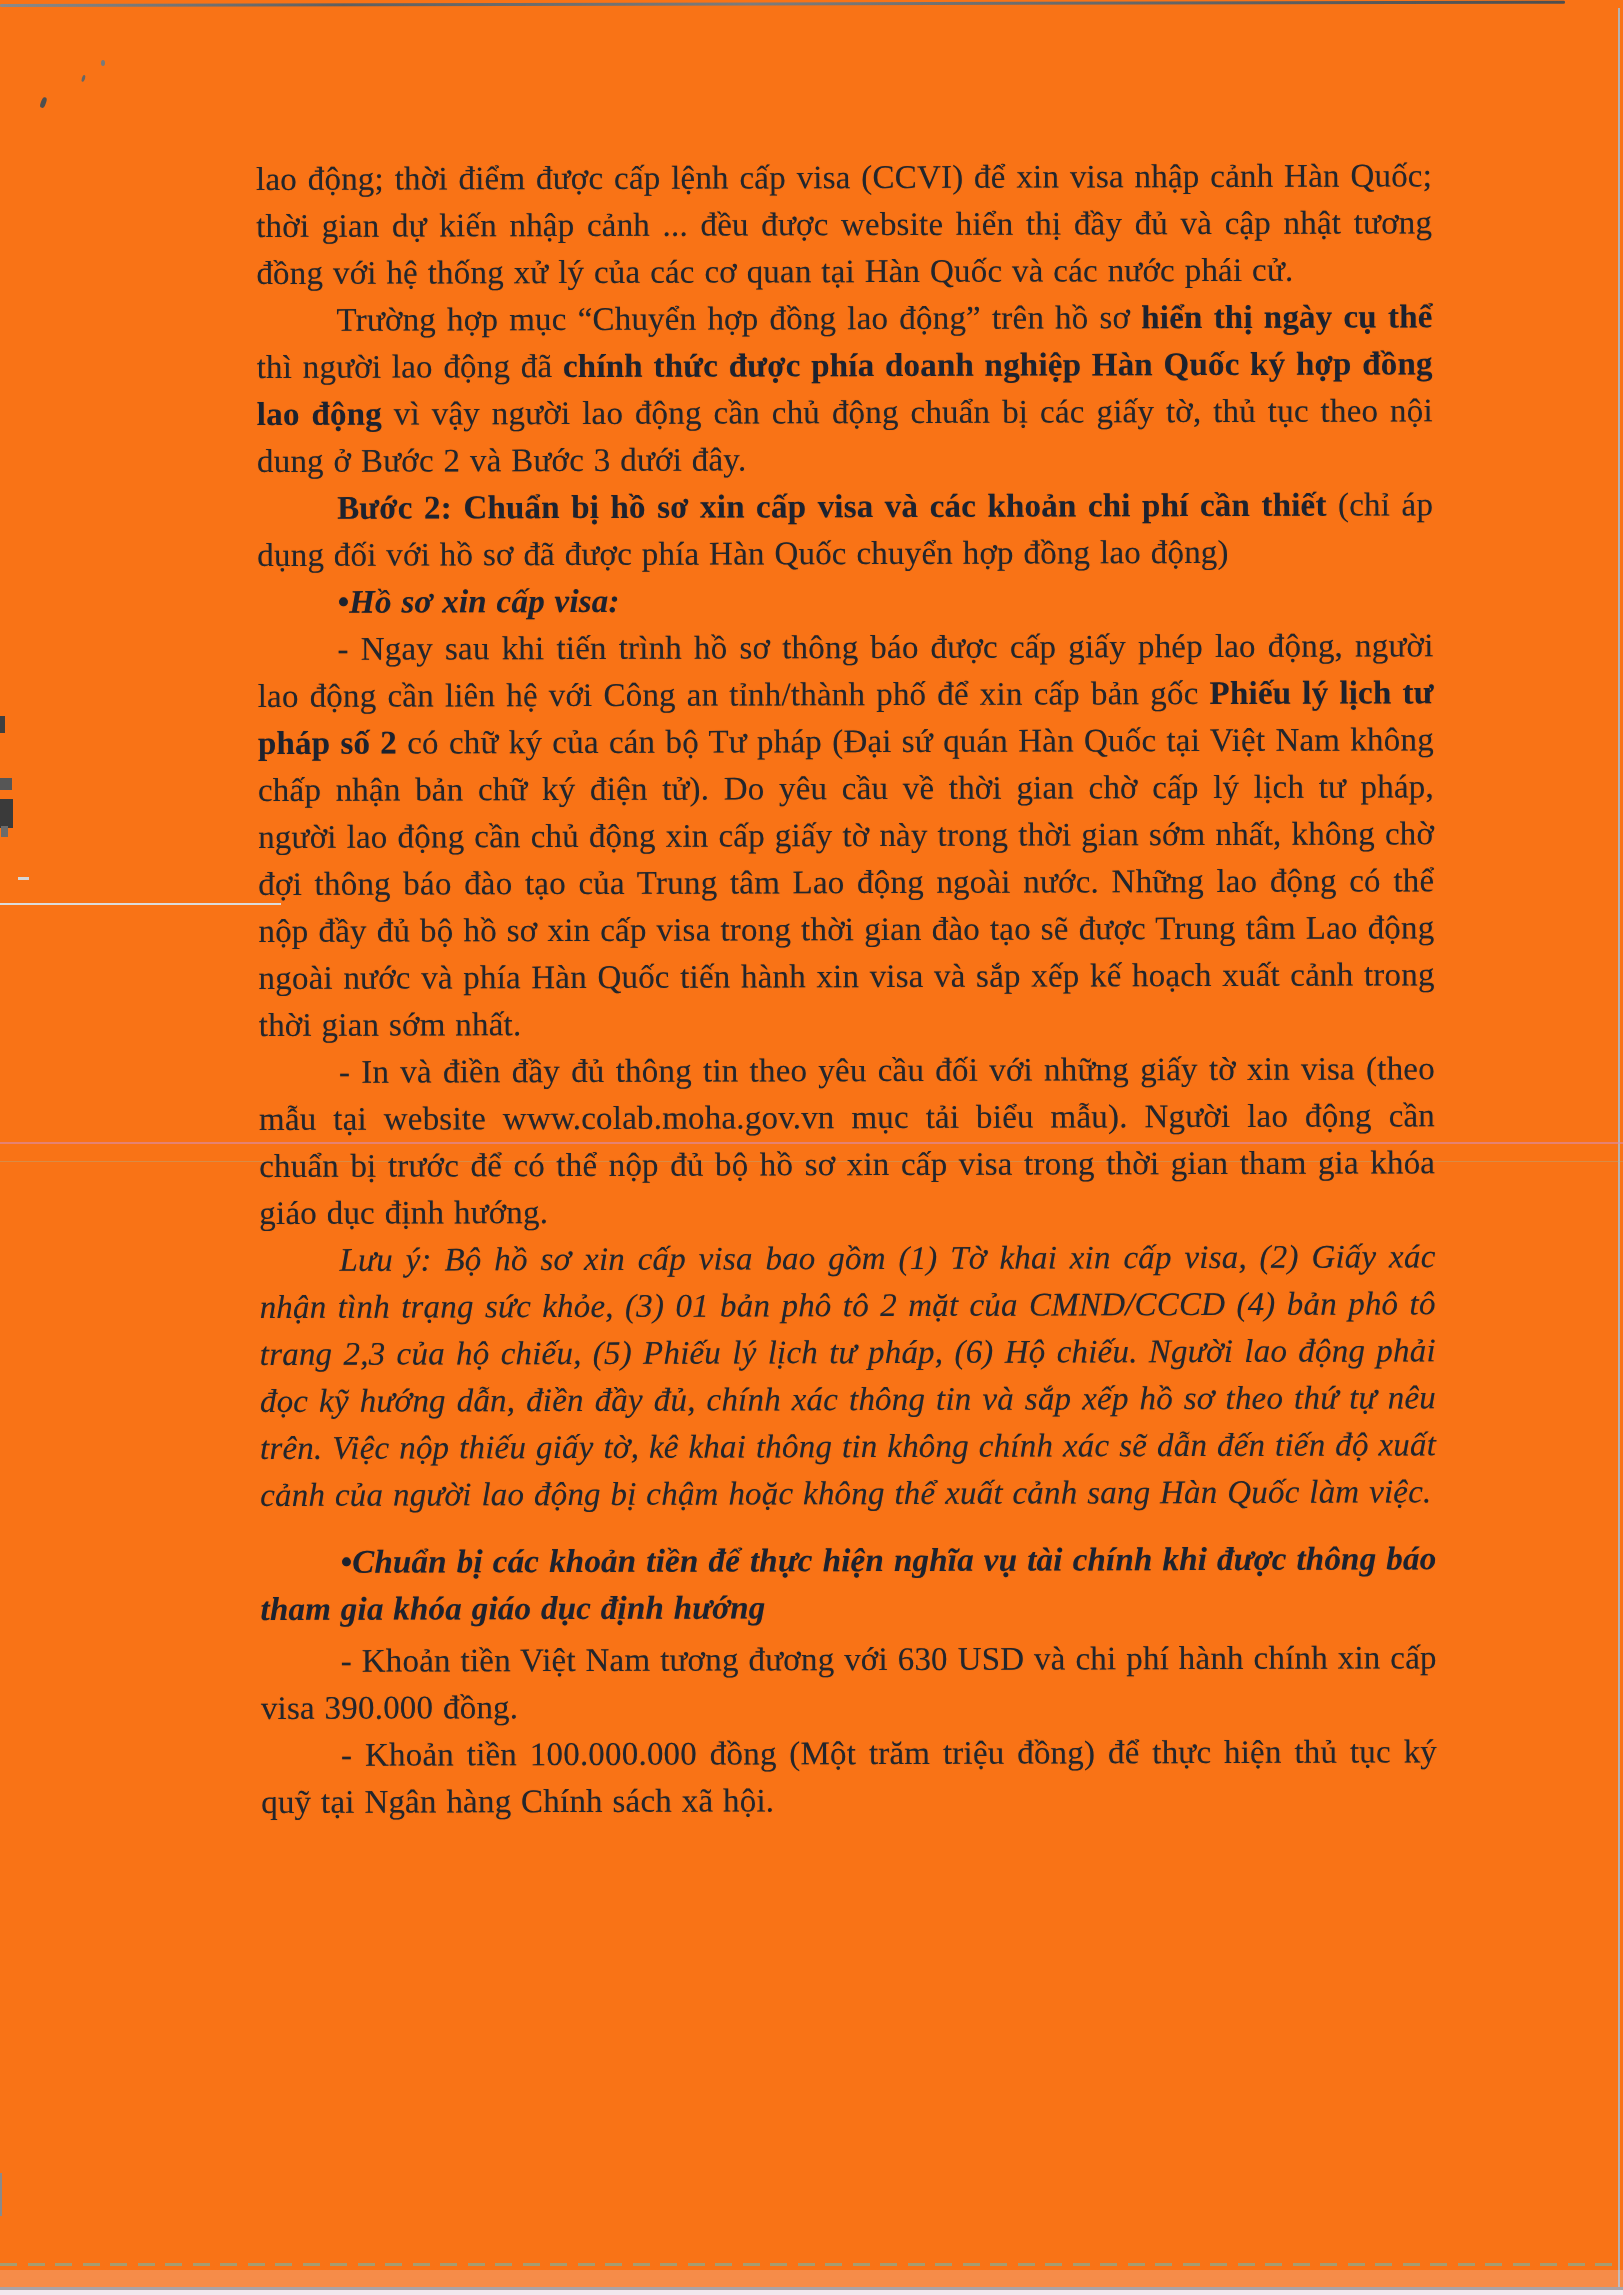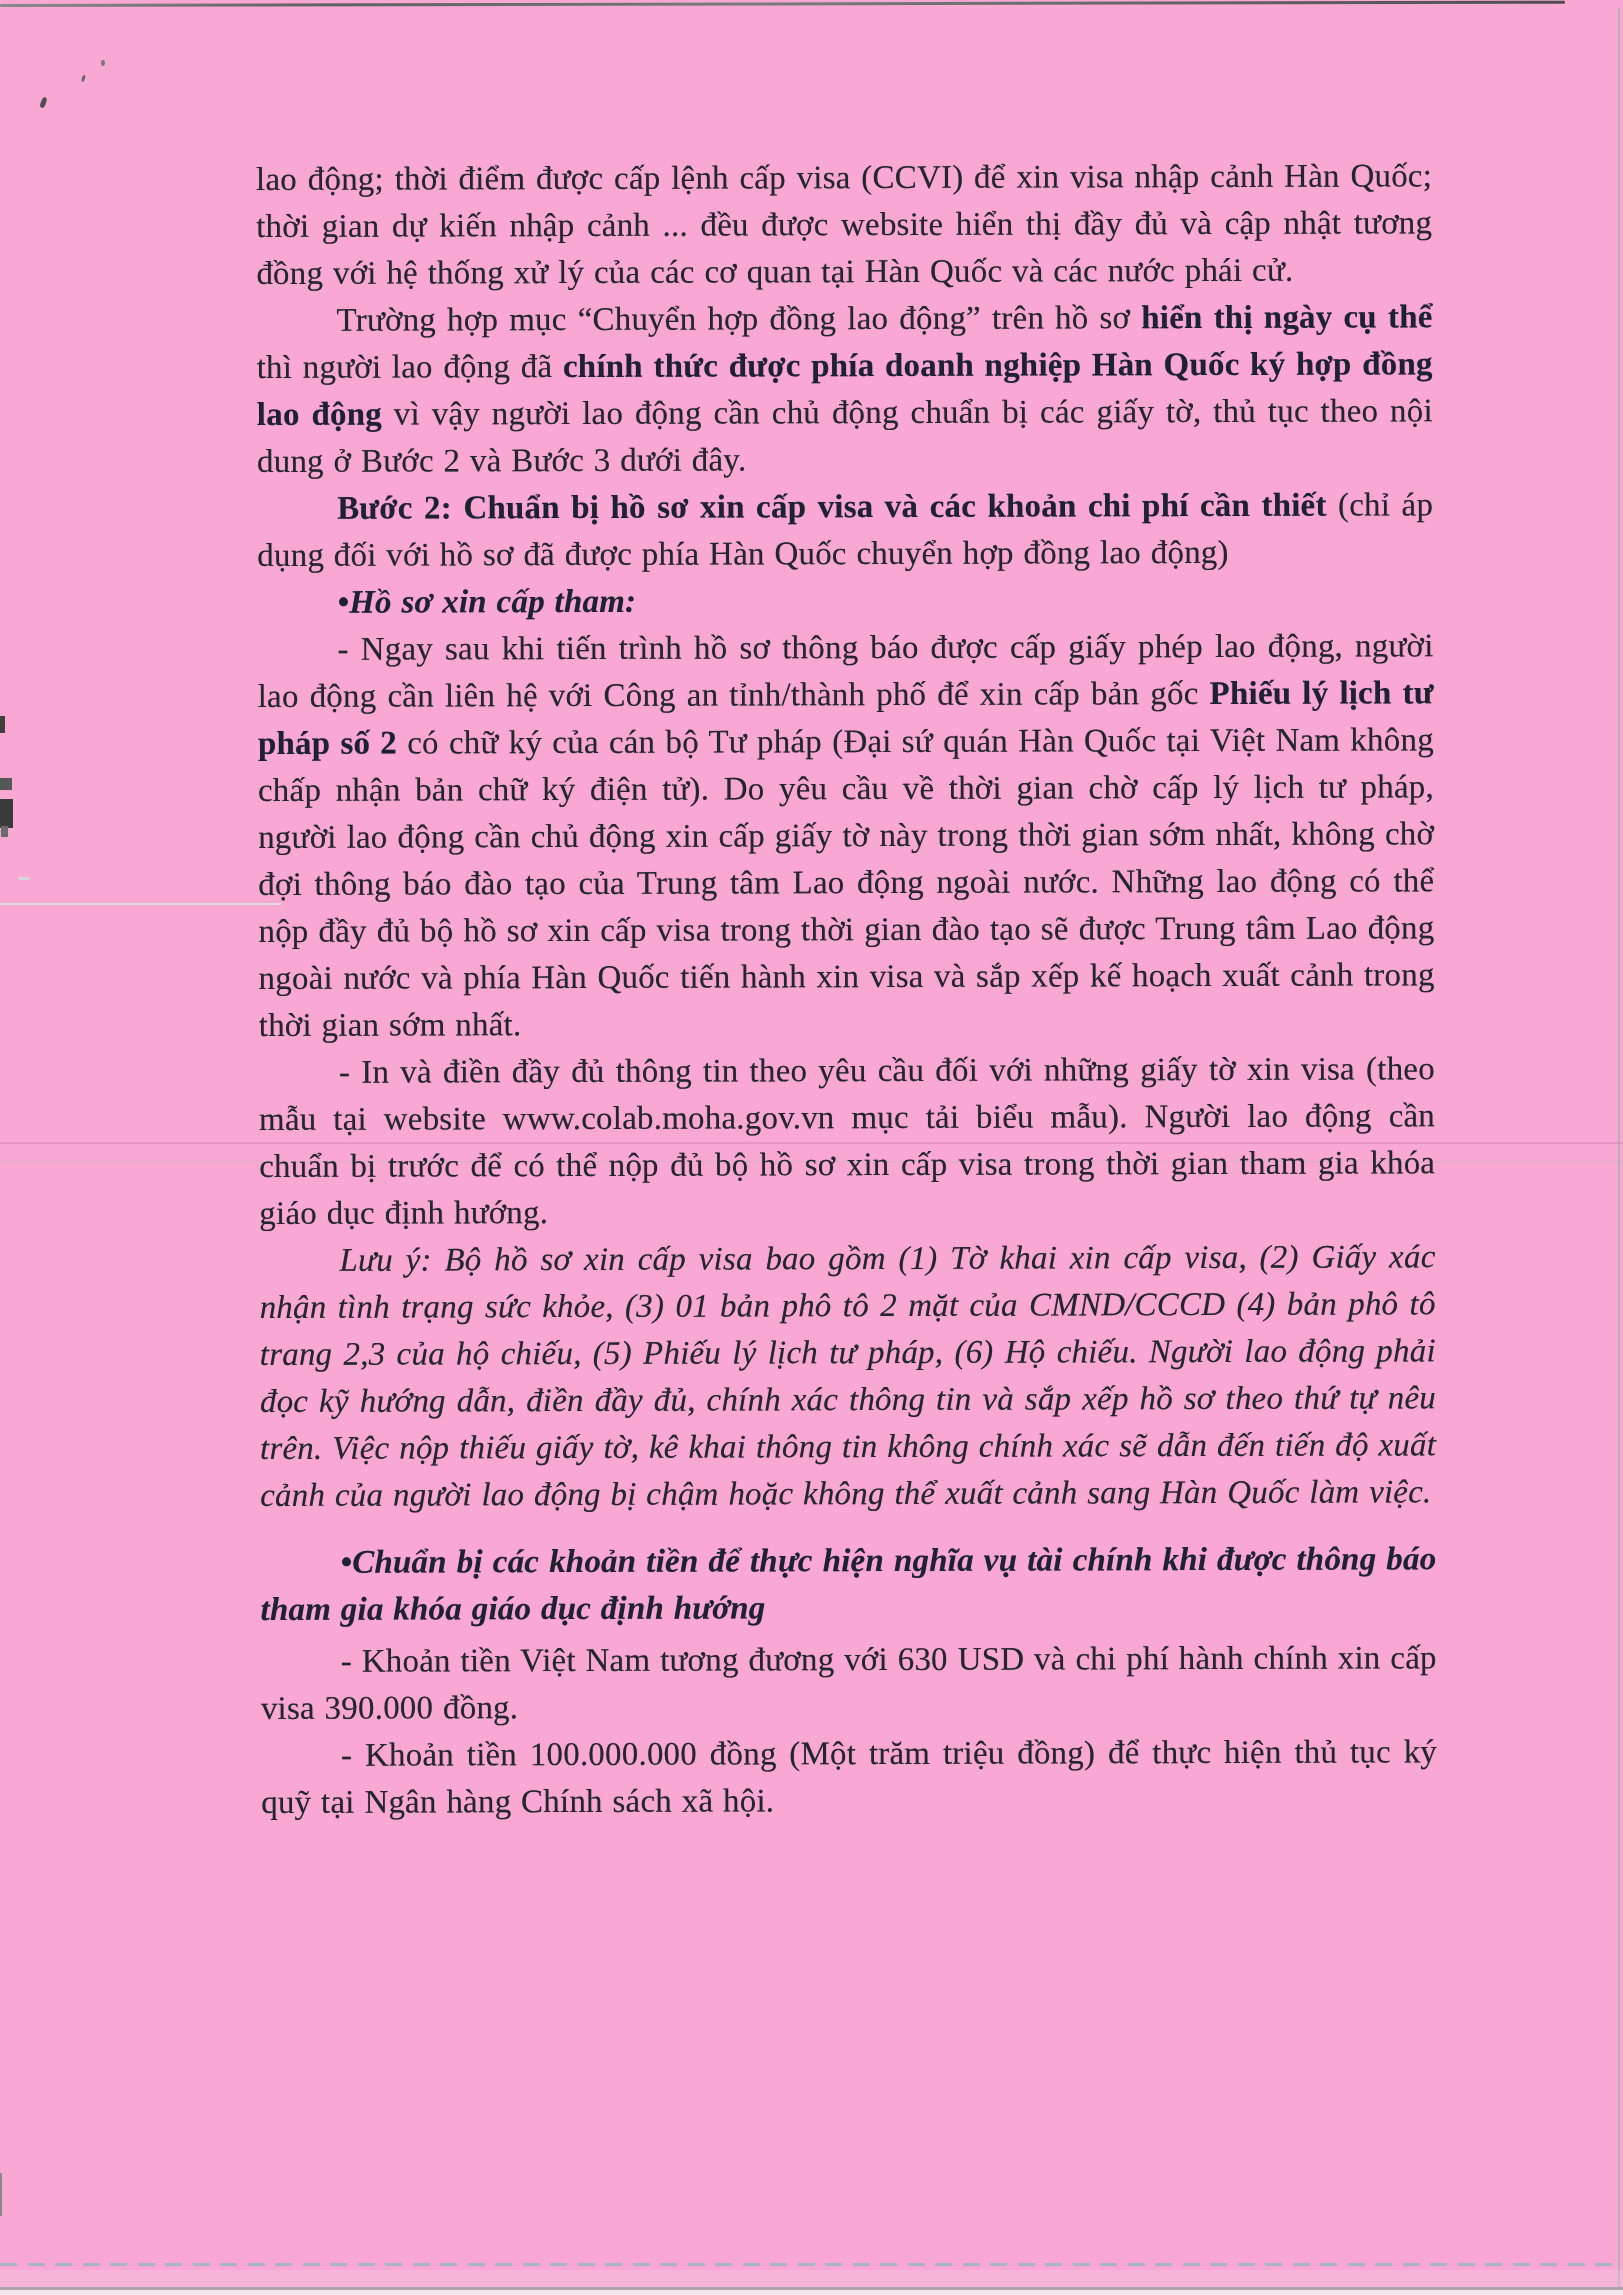--- a/index.html
+++ b/index.html
@@ -8,21 +8,21 @@
     width: 1624px;
     height: 2295px;
     background: #fcfcfb;
     position: relative;
     overflow: hidden;
     font-family: "Liberation Serif", "DejaVu Serif", serif;
   }
   .page {
     position: absolute;
     inset: 0;
-    background: #f9a8d4;
+    background: #f97316;
   }
   
   .textblock {
     position: absolute;
     left: 256px;
     top: 156px;
     width: 1176px;
     color: #23262c;
     font-size: 33px;
     line-height: 47px;
@@ -96,21 +96,21 @@
   <div class="artifact bottom-left-sliver"></div>
   <div class="artifact bottom-pink-band"></div>
   <div class="artifact teal-dashed-line"></div>
   <div class="artifact bottom-gray-line"></div>
   <div class="artifact bottom-strip"></div>
 
   <main class="textblock">
     <p class="p no-indent"><span class="run normal">lao động; thời điểm được cấp lệnh cấp visa (CCVI) để xin visa nhập cảnh Hàn Quốc; thời gian dự kiến nhập cảnh ... đều được website hiển thị đầy đủ và cập nhật tương đồng với hệ thống xử lý của các cơ quan tại Hàn Quốc và các nước phái cử.</span></p>
     <p class="p"><span class="run normal">Trường hợp mục “Chuyển hợp đồng lao động” trên hồ sơ </span><span class="run bold">hiển thị ngày cụ thể</span><span class="run normal"> thì người lao động đã </span><span class="run bold">chính thức được phía doanh nghiệp Hàn Quốc ký hợp đồng lao động</span><span class="run normal"> vì vậy người lao động cần chủ động chuẩn bị các giấy tờ, thủ tục theo nội dung ở Bước 2 và Bước 3 dưới đây.</span></p>
     <p class="p"><span class="run bold">Bước 2: Chuẩn bị hồ sơ xin cấp visa và các khoản chi phí cần thiết </span><span class="run normal">(chỉ áp dụng đối với hồ sơ đã được phía Hàn Quốc chuyển hợp đồng lao động)</span></p>
-    <p class="p"><span class="run bold-italic">•Hồ sơ xin cấp tham:</span></p>
+    <p class="p"><span class="run bold-italic">•Hồ sơ xin cấp visa:</span></p>
     <p class="p"><span class="run normal">- Ngay sau khi tiến trình hồ sơ thông báo được cấp giấy phép lao động, người lao động cần liên hệ với Công an tỉnh/thành phố để xin cấp bản gốc </span><span class="run bold">Phiếu lý lịch tư pháp số 2</span><span class="run normal"> có chữ ký của cán bộ Tư pháp (Đại sứ quán Hàn Quốc tại Việt Nam không chấp nhận bản chữ ký điện tử). Do yêu cầu về thời gian chờ cấp lý lịch tư pháp, người lao động cần chủ động xin cấp giấy tờ này trong thời gian sớm nhất, không chờ đợi thông báo đào tạo của Trung tâm Lao động ngoài nước. Những lao động có thể nộp đầy đủ bộ hồ sơ xin cấp visa trong thời gian đào tạo sẽ được Trung tâm Lao động ngoài nước và phía Hàn Quốc tiến hành xin visa và sắp xếp kế hoạch xuất cảnh trong thời gian sớm nhất.</span></p>
     <p class="p"><span class="run normal">- In và điền đầy đủ thông tin theo yêu cầu đối với những giấy tờ xin visa (theo mẫu tại website www.colab.moha.gov.vn mục tải biểu mẫu). Người lao động cần chuẩn bị trước để có thể nộp đủ bộ hồ sơ xin cấp visa trong thời gian tham gia khóa giáo dục định hướng.</span></p>
     <p class="p"><span class="run italic">Lưu ý: Bộ hồ sơ xin cấp visa bao gồm (1) Tờ khai xin cấp visa, (2) Giấy xác nhận tình trạng sức khỏe, (3) 01 bản phô tô 2 mặt của CMND/CCCD (4) bản phô tô trang 2,3 của hộ chiếu, (5) Phiếu lý lịch tư pháp, (6) Hộ chiếu. Người lao động phải đọc kỹ hướng dẫn, điền đầy đủ, chính xác thông tin và sắp xếp hồ sơ theo thứ tự nêu trên. Việc nộp thiếu giấy tờ, kê khai thông tin không chính xác sẽ dẫn đến tiến độ xuất cảnh của người lao động bị chậm hoặc không thể xuất cảnh sang Hàn Quốc làm việc.</span></p>
     <p class="p gap-lg"><span class="run bold-italic">•Chuẩn bị các khoản tiền để thực hiện nghĩa vụ tài chính khi được thông báo tham gia khóa giáo dục định hướng</span></p>
     <p class="p gap-sm"><span class="run normal">- Khoản tiền Việt Nam tương đương với 630 USD và chi phí hành chính xin cấp visa 390.000 đồng.</span></p>
     <p class="p"><span class="run normal">- Khoản tiền 100.000.000 đồng (Một trăm triệu đồng) để thực hiện thủ tục ký quỹ tại Ngân hàng Chính sách xã hội.</span></p>
   </main>
 </div>
 
 

